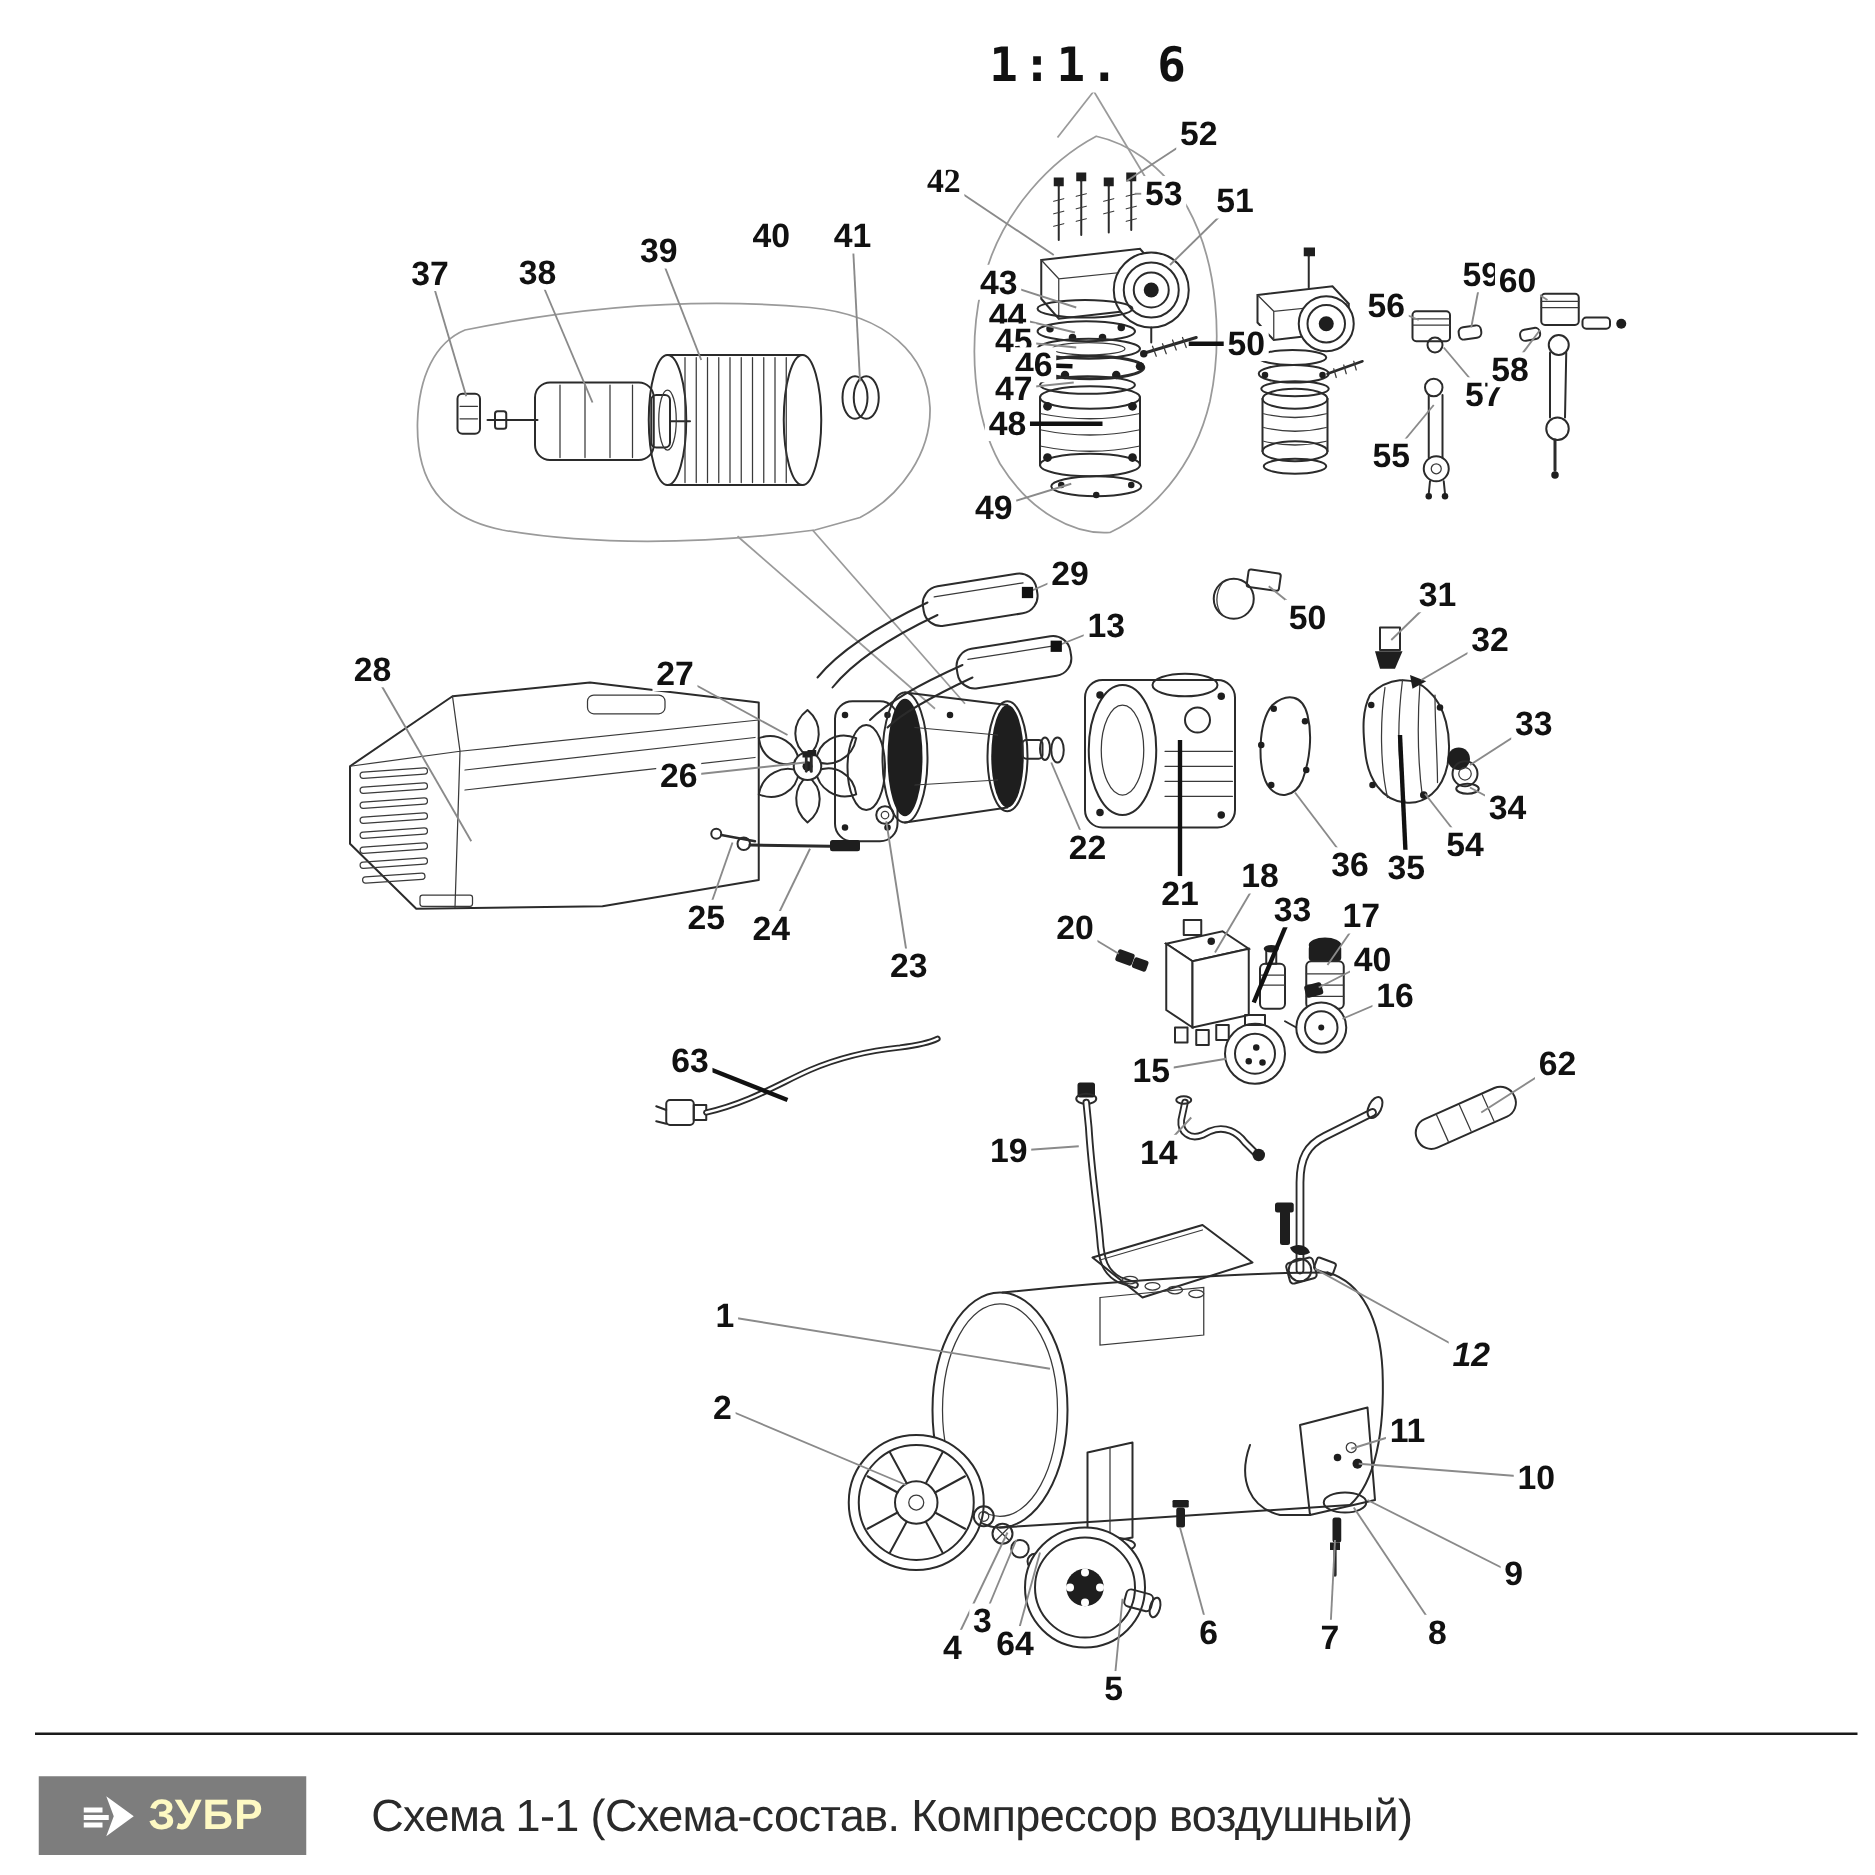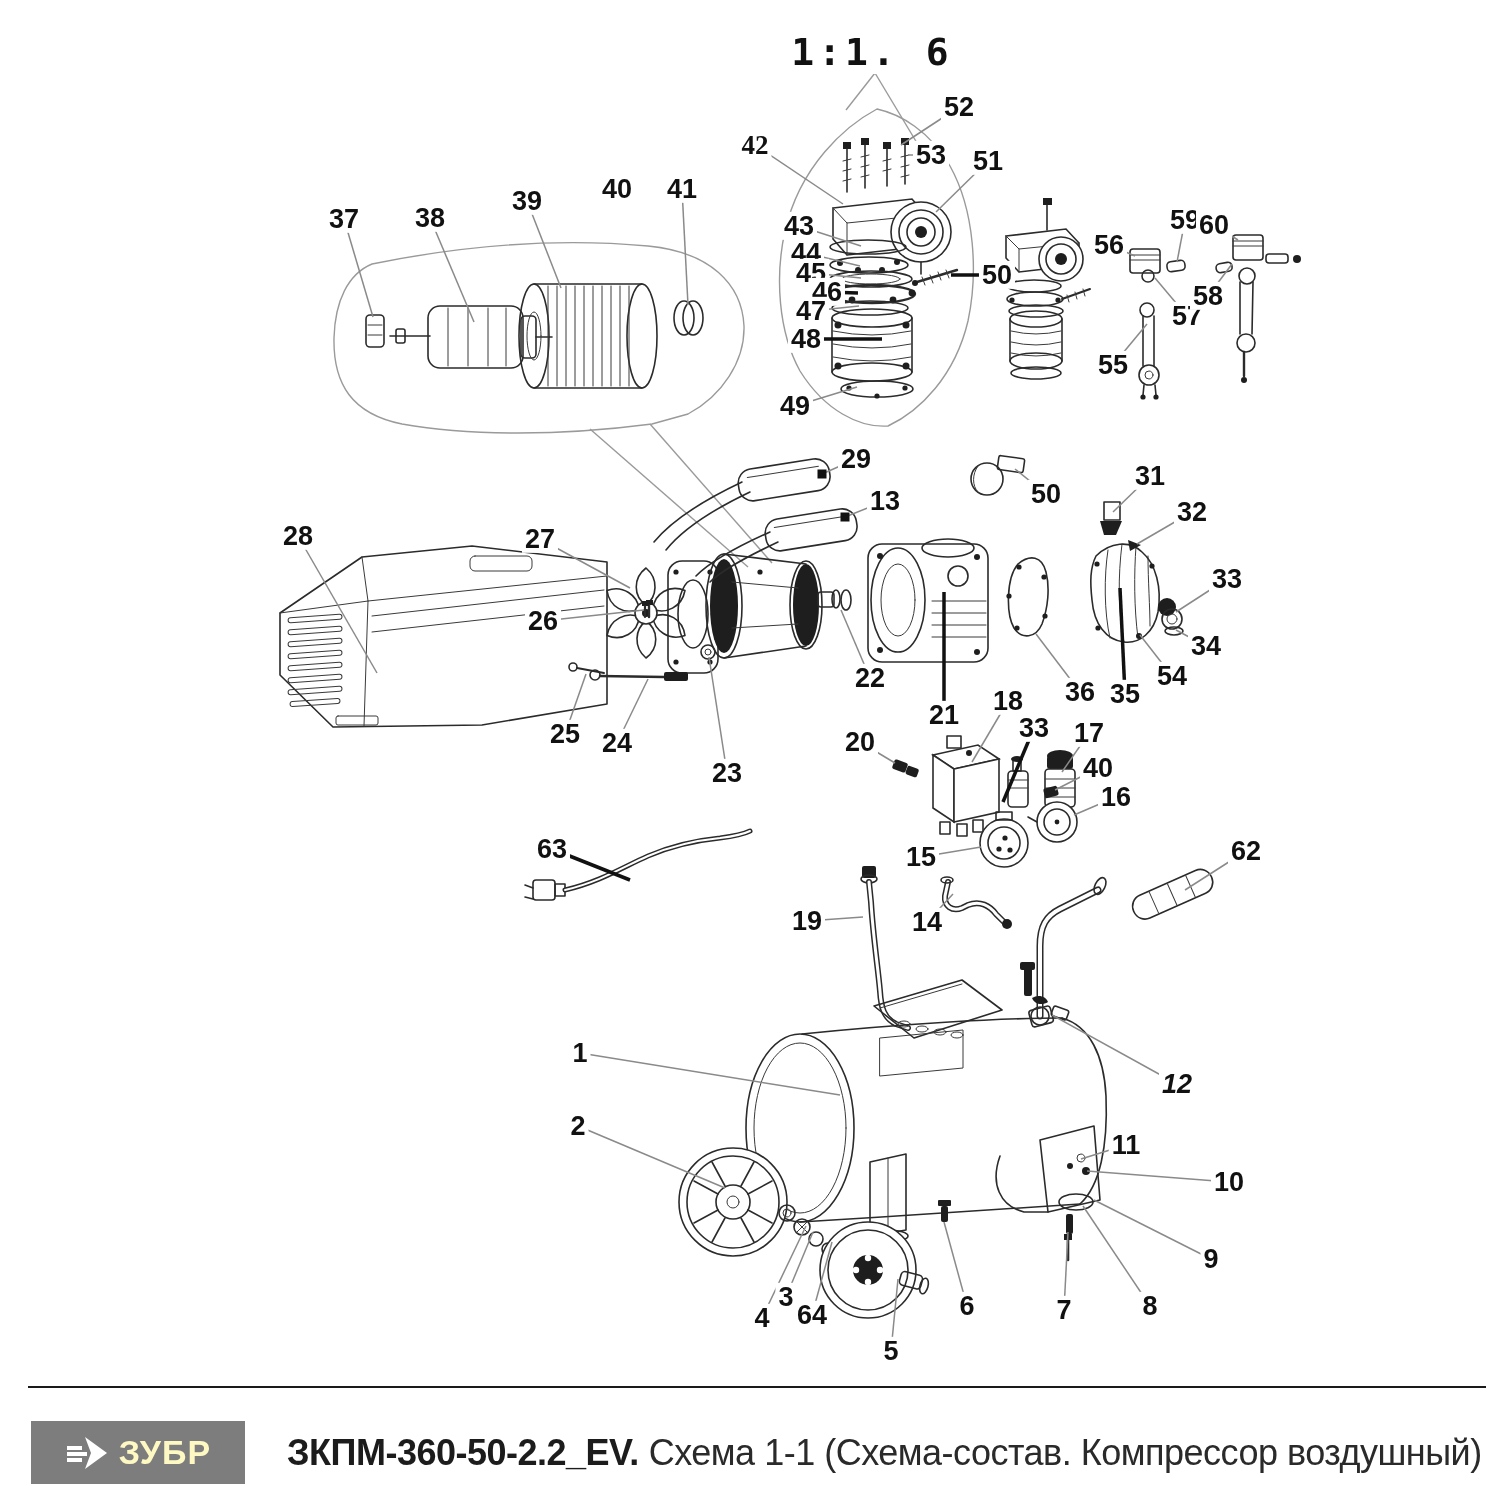--- a/index.html
+++ b/index.html
@@ -576,21 +576,20 @@
   <svg width="44" height="36" viewBox="0 0 44 36">
     <rect x="2" y="11" width="15" height="4" fill="#fff"></rect>
     <rect x="2" y="17" width="20" height="4" fill="#fff"></rect>
     <rect x="2" y="23" width="15" height="4" fill="#fff"></rect>
     <polygon points="20,2 42,18 20,34 26,18" fill="#fff"></polygon>
   </svg>
   <span id="brand-text">ЗУБР</span>
 </div>
 
 <div id="doc-title">
-  <span class="b">ЗКПМ-360-50-2.2_EV.</span>
   <span class="r">Схема 1-1 (Схема-состав. Компрессор воздушный)</span>
 </div>
 
 <div class="callout" style="left: 580px; top: 1037px;">1</div>
     <div class="callout" style="left: 578px; top: 1110px;">2</div>
     <div class="callout" style="left: 786px; top: 1281px;">3</div>
     <div class="callout" style="left: 762px; top: 1302px;">4</div>
     <div class="callout" style="left: 891px; top: 1335px;">5</div>
     <div class="callout" style="left: 967px; top: 1290px;">6</div>
     <div class="callout" style="left: 1064px; top: 1294px;">7</div>

